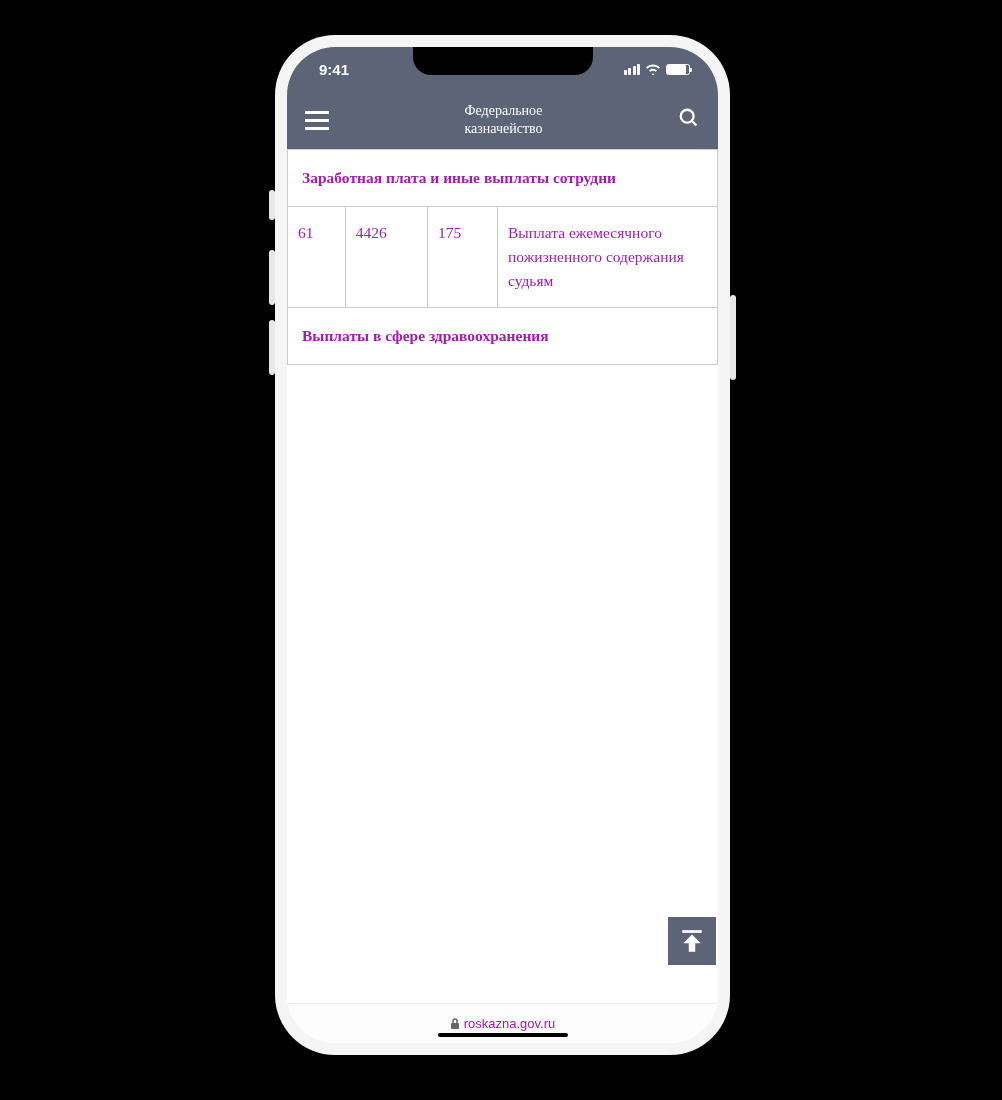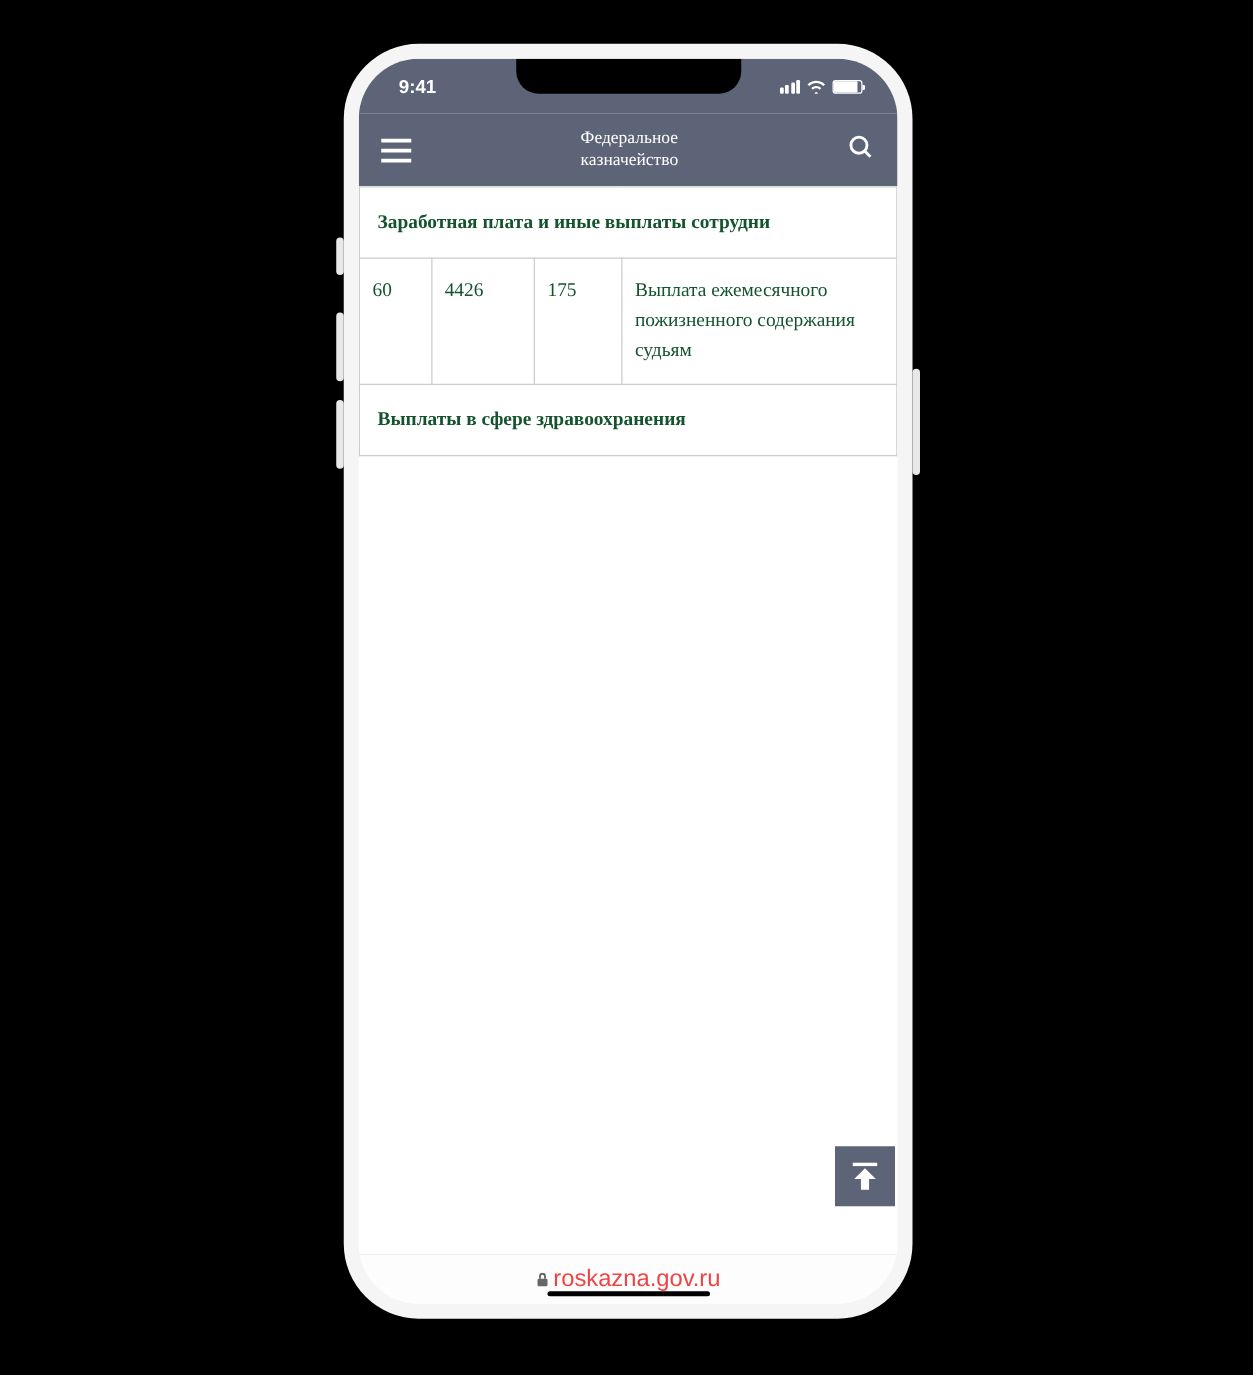--- a/index.html
+++ b/index.html
@@ -89,21 +89,21 @@
   .menu-icon span { width: 24px; height: 3px; background: #fff; }
   .app-title { font-size: 14px; line-height: 1.3; font-family: Georgia, serif; }
   .search-icon svg { width: 22px; height: 22px; }
 
   .content {
     flex: 1;
     overflow: hidden;
     background: #fff;
     position: relative;
   }
-  table { width: 100%; border-collapse: collapse; font-size: 15.5px; color: #14532d; }
+  table { width: 100%; border-collapse: collapse; font-size: 15.5px; color: #a21caf; }
   td { border: 1px solid #ccc; padding: 14px 10px; vertical-align: top; line-height: 1.55; }
   td.num { text-align: left; }
   .section-header td {
     font-weight: bold;
     padding: 16px 14px;
     background: #fff;
     white-space: nowrap;
     overflow: hidden;
   }
   .col-desc { width: 220px; }
@@ -123,22 +123,22 @@
   }
   .scroll-top-btn svg { width: 26px; height: 26px; }
 
   .bottom-bar {
     height: 40px;
     background: #fdfdfd;
     display: flex;
     align-items: center;
     justify-content: center;
     font-family: -apple-system, sans-serif;
-    font-size: 19px;
-    color: #ef4444;
+    font-size: 13px;
+    color: #a21caf;
     gap: 4px;
     border-top: 1px solid #eee;
   }
   .home-indicator {
     position: absolute;
     bottom: 6px;
     left: 50%;
     transform: translateX(-50%);
     width: 130px;
     height: 4px;
@@ -194,21 +194,21 @@
       </div>
     </div>
 
     <div class="content">
       <table>
         <tbody>
             <tr class="section-header">
           <td colspan="4">Заработная плата и иные выплаты сотрудни</td>
         </tr>
         <tr>
-          <td class="num">60</td>
+          <td class="num">61</td>
           <td class="num">4426</td>
           <td class="num">175</td>
           <td class="col-desc">Выплата ежемесячного пожизненного содержания судьям</td>
         </tr>
         <tr class="section-header">
           <td colspan="4">Выплаты в сфере здравоохранения</td>
         </tr>
       </tbody>
         </table>
 

